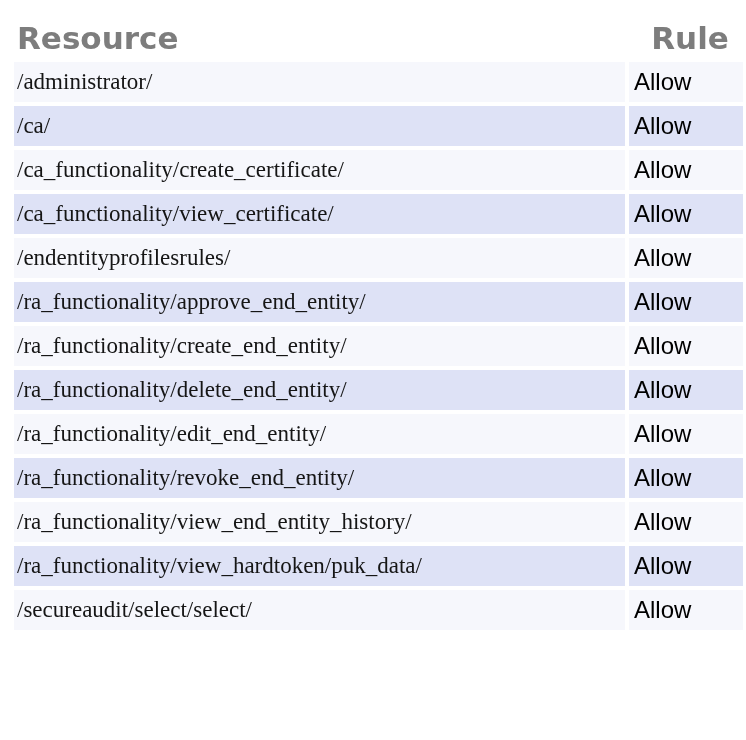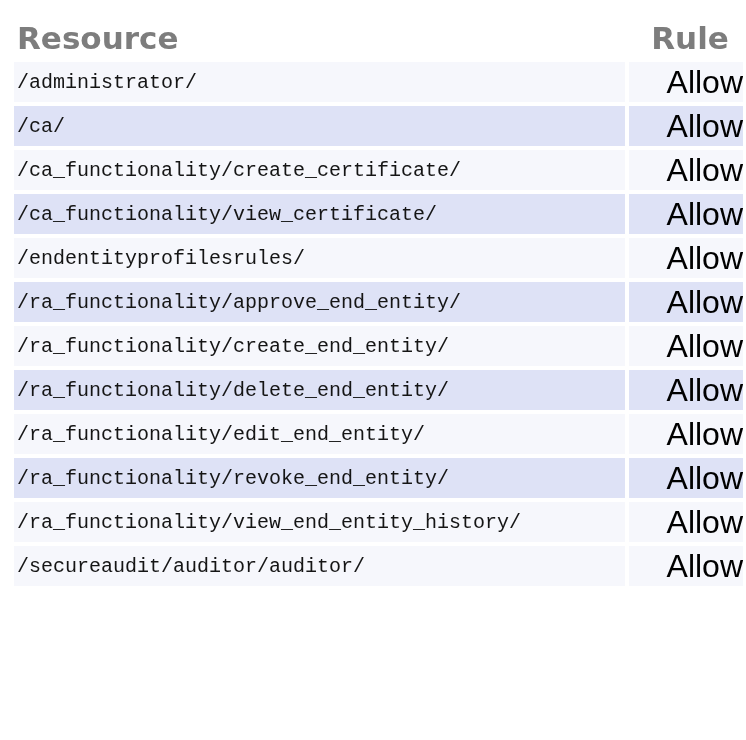--- a/index.html
+++ b/index.html
@@ -41,32 +41,31 @@
     white-space:nowrap;
   }
   th.rule-header{padding-left:8px;text-align:center;}
   td{
     height:40px;
     vertical-align:middle;
     white-space:nowrap;
     overflow:hidden;
   }
   td.resource-cell{
-    font-family:Liberation Mono, monospace;
-    font-size:20px;
+    font-family:Liberation Serif, serif;
+    font-size:23px;
     color:var(--resource-text);
     padding:0 0 0 3px;
     margin-top:12px;
   }
   td.rule-cell{
     font-family:"Liberation Sans", sans-serif;
-    font-size:32px;
+    font-size:24px;
     color:var(--rule-text);
     padding:0 0 0 5px;
-    text-align:right;
   }
   tr.row-odd td{background:var(--row-odd);}
   tr.row-even td{background:var(--row-even);}
 </style>
 </head>
 <body>
 
 <table class="acl-table">
   <colgroup>
     <col class="col-resource">
@@ -116,18 +115,22 @@
         <td class="rule-cell">Allow</td>
       </tr>
       <tr class="row-even">
         <td class="resource-cell">/ra_functionality/revoke_end_entity/</td>
         <td class="rule-cell">Allow</td>
       </tr>
       <tr class="row-odd">
         <td class="resource-cell">/ra_functionality/view_end_entity_history/</td>
         <td class="rule-cell">Allow</td>
       </tr>
+      <tr class="row-even">
+        <td class="resource-cell">/ra_functionality/view_hardtoken/puk_data/</td>
+        <td class="rule-cell">Allow</td>
+      </tr>
       <tr class="row-odd">
-        <td class="resource-cell">/secureaudit/auditor/auditor/</td>
+        <td class="resource-cell">/secureaudit/select/select/</td>
         <td class="rule-cell">Allow</td>
       </tr>
     </tbody>
 </table>
 
 </body></html>

